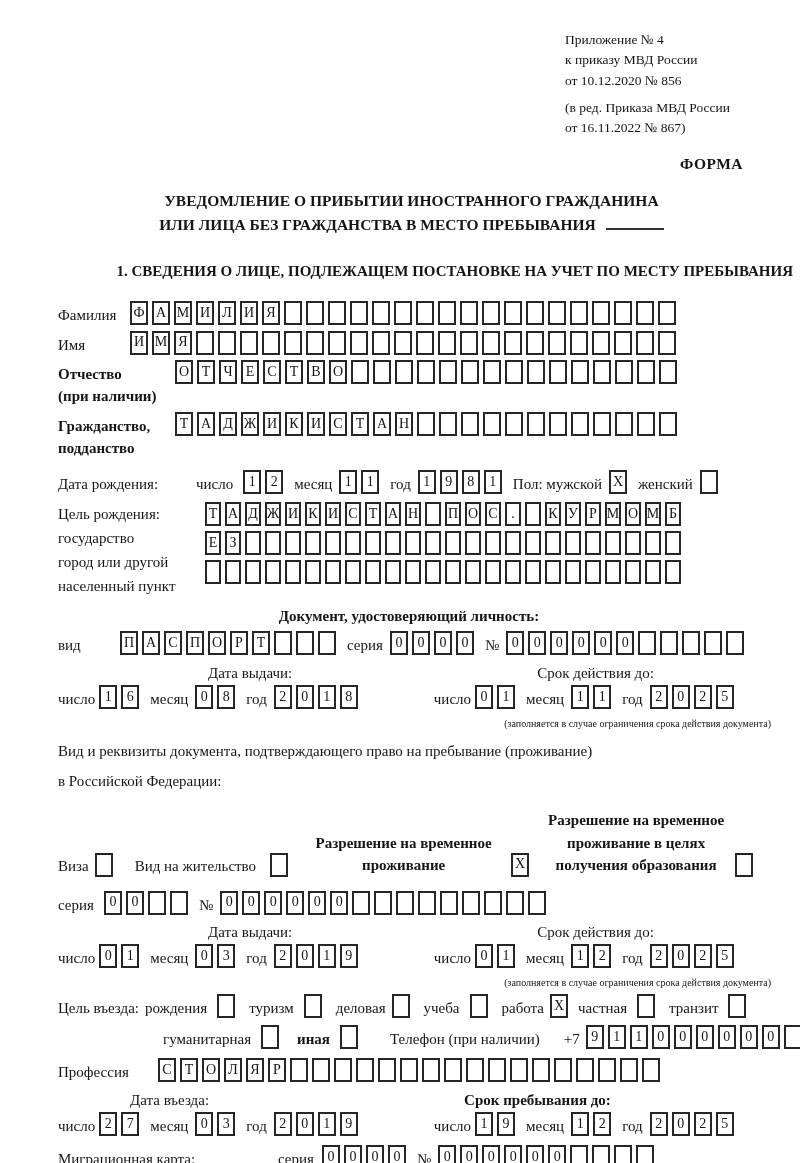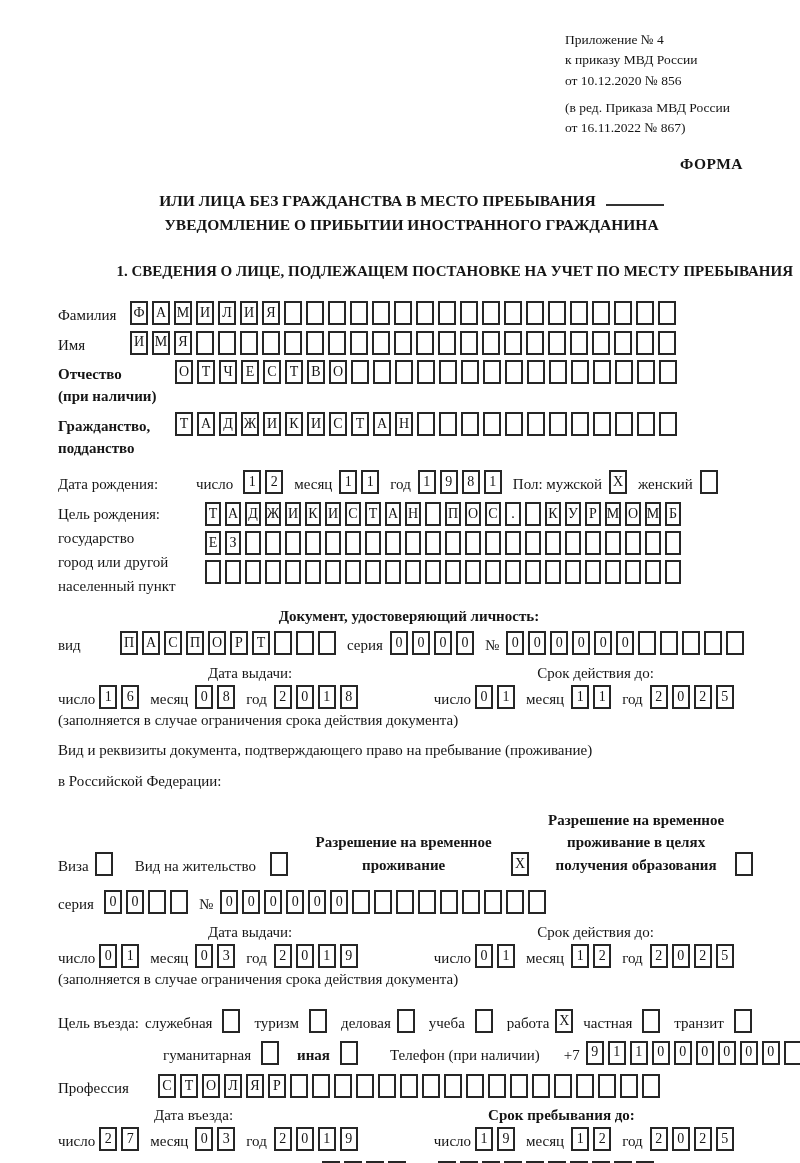--- a/index.html
+++ b/index.html
@@ -27,25 +27,25 @@
     font-size:14px;
   }
   .cells.sm .cell { width:16px; margin-right:4px; }
   .lbl { padding-top:4px; flex:none; }
   .w70 { width:72px; } .w115 { width:117px; } .w145 { width:147px; } .w100 { width:100px; }
   .mlab { margin:4px 7px 0 7px; flex:none; }
   .two-line { line-height:1.45;font-weight:bold; }
 
   .doc-header { text-align:center; font-weight:bold; margin-top:8px; margin-left:-15px; }
   .dates-labels { display:flex; font-size:15px; margin-top:7px; }
-  .note-right { font-size:15px; margin-top:1px; padding-right:4px; }
+  .note-right { text-align:right; font-size:10px; margin-top:8px; padding-right:4px; }
   .intro { margin-top:10px; }
   .cb-row { display:flex; align-items:flex-end; margin-top:16px; }
   .cb-center { text-align:center; line-height:1.5; }
-  .purpose-row { display:flex; align-items:flex-start; margin-top:20px; flex-wrap:nowrap; }
+  .purpose-row { display:flex; align-items:flex-start; margin-top:4px; flex-wrap:nowrap; }
   .purpose-row .lbl { padding-top:4px; }
   .gap6 { margin-left:6px; } .gap10 { margin-left:10px; } .gap14 { margin-left:14px;font-weight:bold; } .gap18 { margin-left:18px; }
   .block { display:flex; align-items:flex-start; margin-top:8px; }
   .block .label-col { line-height:1.6; }
   .box-rows .cells { margin-bottom:5px; }
 </style>
 </head>
 <body>
 
 <div class="annex">
@@ -54,22 +54,22 @@
   <div>от 10.12.2020 № 856</div>
   <div class="group2">
     <div>(в ред. Приказа МВД России</div>
     <div>от 16.11.2022 № 867)</div>
   </div>
 </div>
 
 <div class="forma">ФОРМА</div>
 
 <div class="title">
+  <div>УВЕДОМЛЕНИЕ О ПРИБЫТИИ ИНОСТРАННОГО ГРАЖДАНИНА</div>
   <div><span>ИЛИ ЛИЦА БЕЗ ГРАЖДАНСТВА В МЕСТО ПРЕБЫВАНИЯ</span><span class="blank-line"></span></div>
-  <div>УВЕДОМЛЕНИЕ О ПРИБЫТИИ ИНОСТРАННОГО ГРАЖДАНИНА</div>
 </div>
 
 <div class="section1">1. СВЕДЕНИЯ О ЛИЦЕ, ПОДЛЕЖАЩЕМ ПОСТАНОВКЕ НА УЧЕТ ПО МЕСТУ ПРЕБЫВАНИЯ</div>
 
 <div class="row" style="margin-top:20px;">
   <span class="lbl w70">Фамилия</span>
   <span class="cells">
       <span class="cell">Ф</span>
       <span class="cell">А</span>
       <span class="cell">М</span>
@@ -483,21 +483,21 @@
       <span class="cell">0</span>
       <span class="cell">2</span>
       <span class="cell">5</span>
     </span>
 </div>
 
 <div class="note-right">(заполняется в случае ограничения срока действия документа)</div>
 
 <div class="purpose-row">
   <span class="lbl">Цель въезда:</span>
-  <span class="lbl gap6">служебная</span>
+  <span class="lbl gap6">рождения</span>
   <span class="cells gap10">
       <span class="cell"></span>
     </span>
   <span class="lbl gap10">туризм</span>
   <span class="cells gap10">
       <span class="cell"></span>
     </span>
   <span class="lbl gap10">деловая</span>
   <span class="cells gap6">
       <span class="cell"></span>
@@ -568,21 +568,21 @@
       <span class="cell"></span>
       <span class="cell"></span>
       <span class="cell"></span>
       <span class="cell"></span>
       <span class="cell"></span>
       <span class="cell"></span>
     </span>
 </div>
 
 <div class="dates-labels">
-  <span style="margin-left:96px;">Дата въезда:</span>
+  <span style="margin-left:72px;">Дата въезда:</span>
   <span style="margin-left:255px;font-weight:bold;">Срок пребывания до:</span>
 </div>
 
 <div class="row" style="margin-top:2px;">
   <span class="lbl">число</span>
   <span class="cells" style="margin-left:4px;">
       <span class="cell">2</span>
       <span class="cell">7</span>
     </span>
   <span class="mlab">месяц</span>

